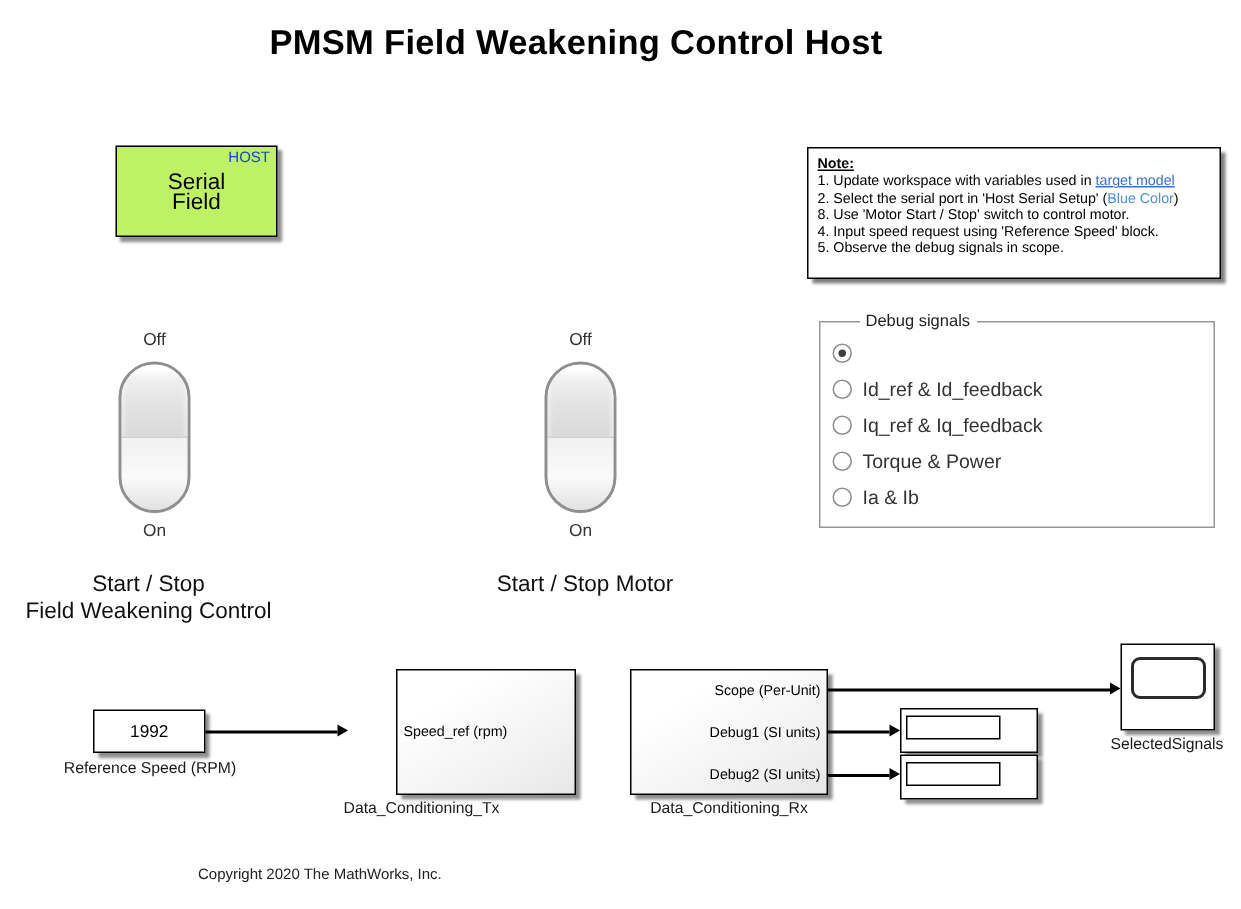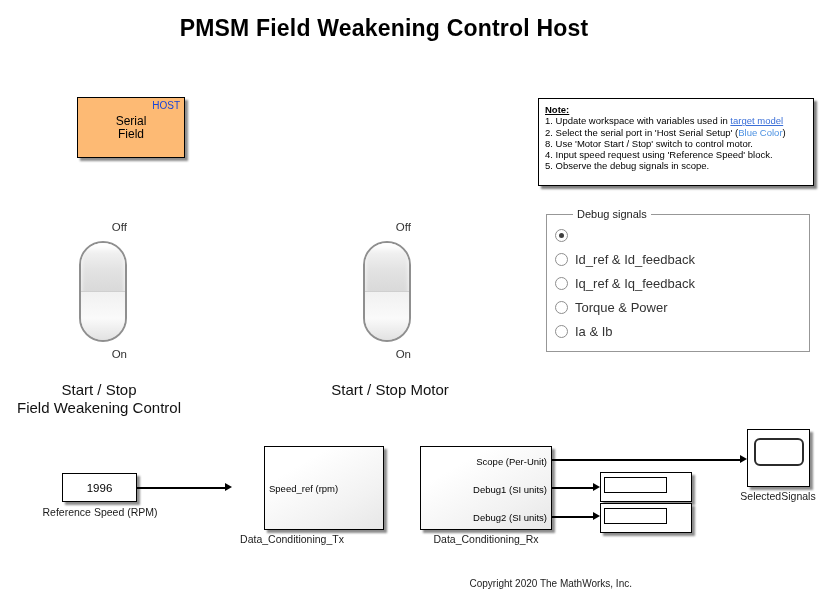--- a/index.html
+++ b/index.html
@@ -8,24 +8,24 @@
 
   .title { position:absolute; left:0; top:15px; width:768px; text-align:center;
            font-size:23px; font-weight:700; color:#000; letter-spacing:0.2px; }
 
   
   .sim-block { position:absolute; border:1px solid #000; box-sizing:border-box;
                box-shadow:3px 3px 2px rgba(0,0,0,0.45); background:#fff; cursor:pointer; }
   .block-name { position:absolute; font-size:10.5px; color:#1a1a1a; text-align:center; white-space:nowrap; }
 
   
-  .serial { left:77px; top:97px; width:108px; height:61px; background:#fdba74; }
+  .serial { left:77px; top:97px; width:108px; height:61px; background:#bef264; }
   .host-tag { position:absolute; top:2px; right:4px; font-size:10px; color:#1643D9; }
   .serial-text { position:absolute; left:0; right:0; top:50%; transform:translateY(-50%);
-                 text-align:center; font-size:12px; line-height:13px; color:#000; }
+                 text-align:center; font-size:15px; line-height:13px; color:#000; }
 
   
   .note-box { position:absolute; left:538px; top:98px; width:276px; height:88px;
               background:#fff; border:1px solid #000; box-shadow:3px 3px 2px rgba(0,0,0,0.5);
               padding:5px 6px; box-sizing:border-box; font-size:9.5px; line-height:11.3px;
               color:#000; white-space:nowrap; }
   .note-heading { font-weight:bold; text-decoration:underline; }
   .note-link { color:#3A6FD8; text-decoration:underline; cursor:pointer; }
   .note-blue { color:#4A90E2; }
 
@@ -44,21 +44,21 @@
   
   .switch { position:absolute; width:48px; height:101px; border:2px solid #8f8f8f;
             border-radius:25px; box-sizing:border-box; overflow:hidden; background:#eee;
             cursor:pointer; box-shadow: inset 0 0 3px rgba(0,0,0,0.15); }
   .sw1 { left:79px; top:241px; } .sw2 { left:363px; top:241px; }
   .switch-top { position:absolute; top:0; left:0; right:0; height:48px;
                 background:linear-gradient(180deg,#f8f8f8 0%,#e3e3e3 55%,#d9d9d9 100%);
                 box-shadow: inset 0 6px 5px rgba(255,255,255,0.95); border-bottom:1px solid #cfcfcf; }
   .switch-bottom { position:absolute; top:49px; left:0; right:0; bottom:0;
                 background:linear-gradient(180deg,#f1f1f1 0%,#fafafa 55%,#e2e2e2 100%); }
-  .switch-label { position:absolute; width:48px; text-align:right; font-size:11.5px; color:#333; }
+  .switch-label { position:absolute; width:48px; text-align:center; font-size:11.5px; color:#333; }
   .name-label { position:absolute; font-size:15px; color:#111; text-align:center; line-height:18px; white-space:nowrap; }
 
   
   .ref-block { left:62px; top:473px; width:75px; height:29px; }
   .ref-value { position:absolute; left:0; right:0; top:50%; transform:translateY(-50%);
                text-align:center; font-size:11.5px; color:#000; }
 
   
   .subsys { background:linear-gradient(150deg,#ffffff 25%,#f2f2f2 70%,#e7e7e7 100%); }
   .tx { left:232px; top:446px; width:120px; height:84px;margin-left:32px; }
@@ -77,21 +77,21 @@
   .display { width:92px; height:30px; }
   .d1 { left:600px; top:472px; } .d2 { left:600px; top:503px; }
   .display-value { position:absolute; left:3px; top:4px; width:63px; height:16px;
                    border:1.5px solid #000; background:#fff; box-sizing:border-box; }
 
   
   .wire { position:absolute; height:1.5px; background:#000; cursor:pointer; }
   .arrowhead { position:absolute; width:0; height:0; border-top:4.5px solid transparent;
                border-bottom:4.5px solid transparent; border-left:7px solid #000; }
 
-  .copyright { position:absolute; left:132px; top:578px; width:500px; text-align:right;
+  .copyright { position:absolute; left:132px; top:578px; width:500px; text-align:left;
                font-size:10px; color:#222; }
 </style>
 </head>
 <body>
 
 <div class="canvas">
 
   <div class="title">PMSM Field Weakening Control Host</div>
 
   <div class="sim-block serial">
@@ -147,31 +147,31 @@
 
   <div class="switch-label" style="left:363px; top:221px;">Off</div>
   <div class="switch sw2">
     <div class="switch-top"></div>
     <div class="switch-bottom"></div>
   </div>
   <div class="switch-label" style="left:363px; top:348px;">On</div>
   <div class="name-label" style="left:240px; top:381px; width:300px;">Start / Stop Motor</div>
 
   <div class="sim-block ref-block">
-    <div class="ref-value">1996</div>
+    <div class="ref-value">1992</div>
   </div>
   <div class="block-name" style="left:-25px; top:506px; width:250px; font-size:10.5px;">Reference Speed (RPM)</div>
 
   <div class="wire" style="left:137px; top:487px; width:88px;"></div>
   <div class="arrowhead" style="left:225px; top:483px;"></div>
 
   <div class="sim-block subsys tx">
     <span class="port-label port-in">Speed_ref (rpm)</span>
   </div>
-  <div class="block-name" style="left:192px; top:533px; width:200px;">Data_Conditioning_Tx</div>
+  <div class="block-name" style="left:181px; top:533px; width:200px;">Data_Conditioning_Tx</div>
 
   <div class="sim-block subsys rx">
     <span class="port-label port-out" style="top:14px;margin-left:45px;">Scope (Per-Unit)</span>
     <span class="port-label port-out" style="top:42px;">Debug1 (SI units)</span>
     <span class="port-label port-out" style="top:70px;">Debug2 (SI units)</span>
   </div>
   <div class="block-name" style="left:386px; top:533px; width:200px;">Data_Conditioning_Rx</div>
 
   <div class="wire" style="left:552px; top:459px; width:188px;"></div>
   <div class="arrowhead" style="left:740px; top:455px;"></div>

